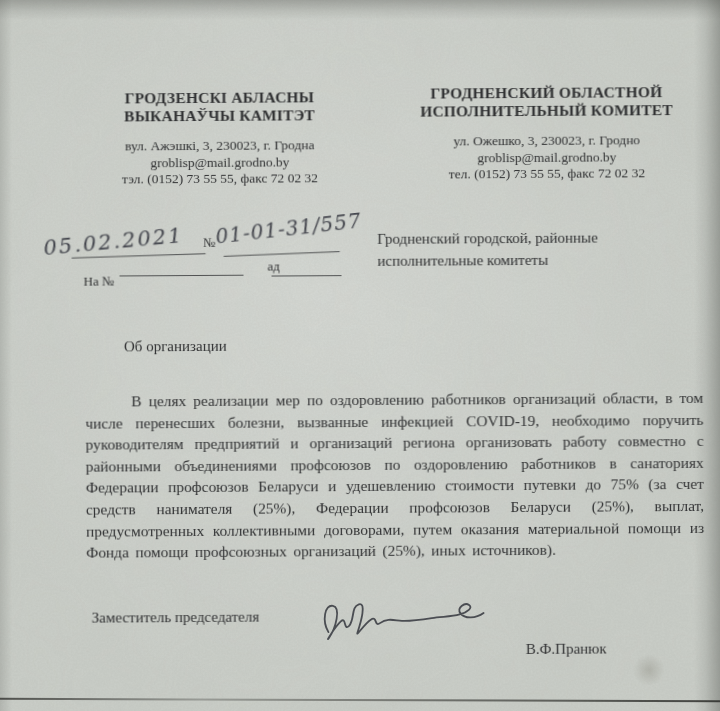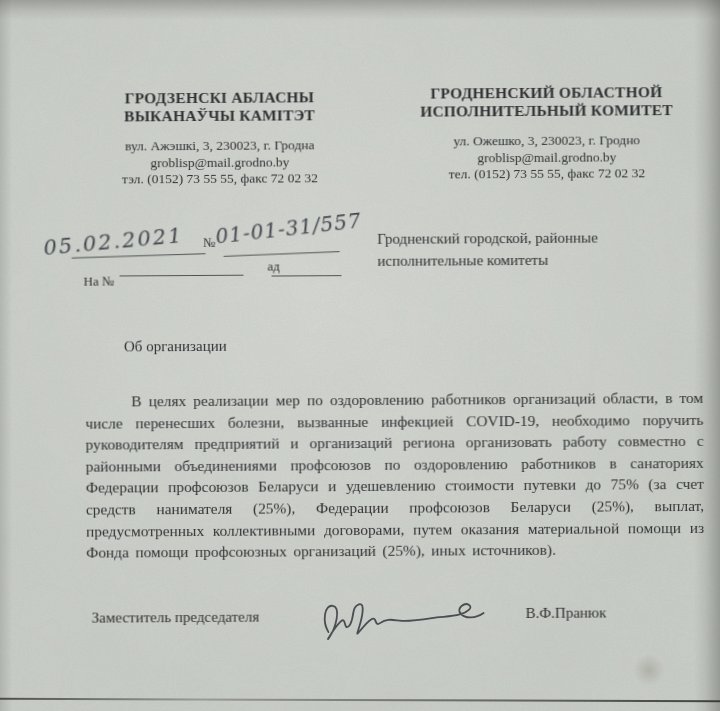--- a/index.html
+++ b/index.html
@@ -50,21 +50,21 @@
   .ref-ul4{position:absolute;left:232px;top:37px;width:70px;height:18px;border-bottom:1.4px solid rgba(44,45,48,.8);}
 
   .addressee{position:absolute;left:378px;top:228px;width:310px;font-size:15px;line-height:22px;}
   .subject{position:absolute;left:88px;top:334px;font-size:15px;line-height:22px;margin-left:36px;}
   .body-par{
     position:absolute;left:85px;top:389px;width:618px;
     font-size:15.4px;line-height:21.6px;text-align:justify;text-indent:46px;
     word-spacing:2.6px;
   }
   .sign-title{position:absolute;left:90px;top:608px;font-size:15px;}
-  .sign-name{position:absolute;left:524px;top:606px;font-size:15px;}
+  .sign-name{position:absolute;left:524px;top:642px;font-size:15px;}
   .sign-svg{position:absolute;left:312px;top:590px;transform:rotate(-3deg);}
 </style>
 </head>
 <body>
 
 <div class="scan">
 
   <div class="sheen"></div>
 
   <div class="doc">

